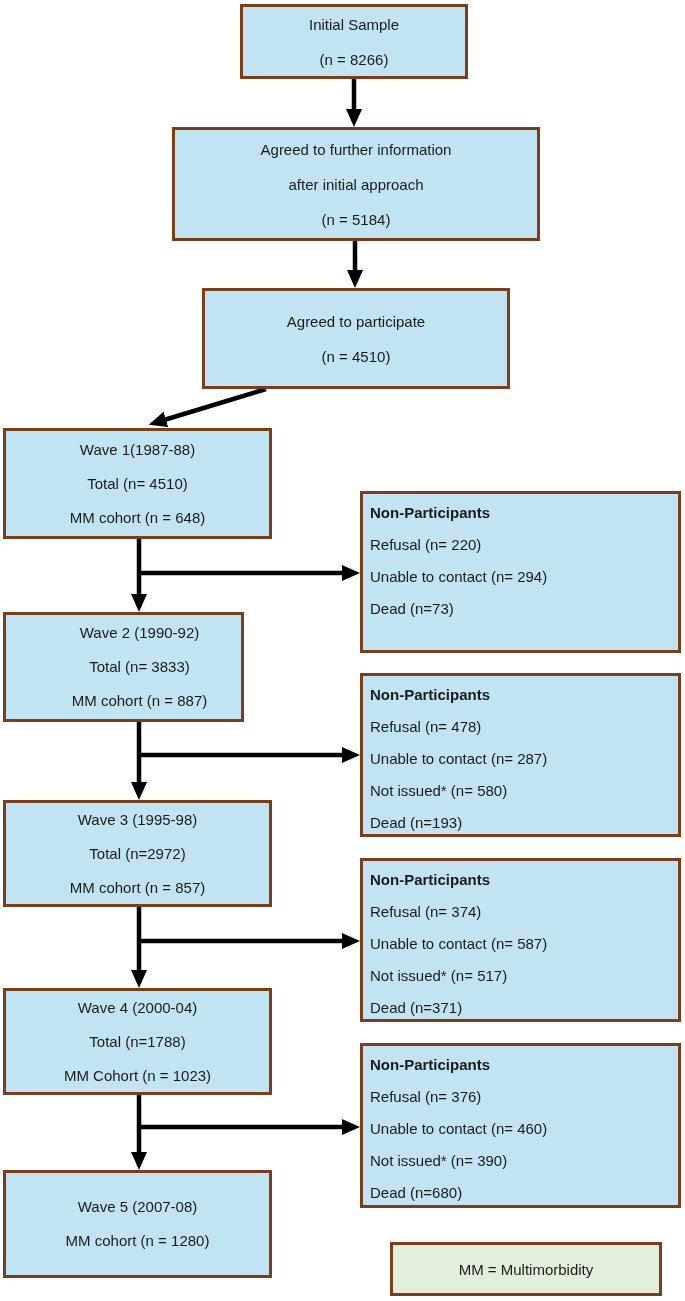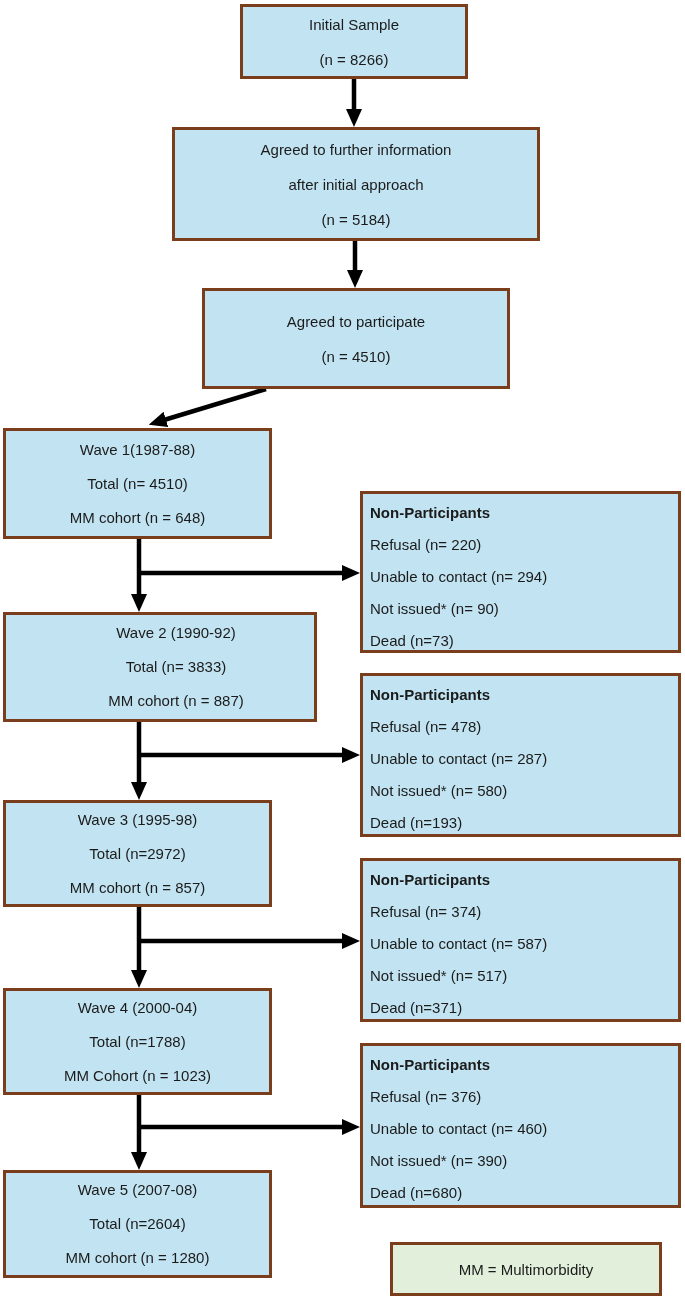--- a/index.html
+++ b/index.html
@@ -44,21 +44,21 @@
   .np .ln { line-height: 32px; }
   .legend {
     background: var(--legend-fill, #e2efda);
     border-color: var(--legend-border, #7a3e1d);
   }
   
   #b-initial { left: 240px; top: 4px;    width: 228px; height: 75px; }
   #b-info    { left: 172px; top: 127px;  width: 368px; height: 114px; }
   #b-part    { left: 202px; top: 288px;  width: 308px; height: 101px; }
   #b-w1      { left: 3px;   top: 428px;  width: 269px; height: 111px; }
-  #b-w2      { left: 3px;   top: 612px;  width: 314px; height: 110px; padding-left: 32px; }
+  #b-w2      { left: 3px;   top: 612px;  width: 241px; height: 110px; padding-left: 32px; }
   #b-w3      { left: 3px;   top: 800px;  width: 269px; height: 107px; }
   #b-w4      { left: 3px;   top: 988px;  width: 269px; height: 107px; }
   #b-w5      { left: 3px;   top: 1170px; width: 269px; height: 108px; }
   #b-np1     { left: 360px; top: 491px;  width: 321px; height: 162px; }
   #b-np2     { left: 360px; top: 673px;  width: 321px; height: 164px; }
   #b-np3     { left: 360px; top: 858px;  width: 321px; height: 164px; }
   #b-np4     { left: 360px; top: 1043px; width: 321px; height: 165px; }
   #b-legend  { left: 390px; top: 1242px; width: 272px; height: 54px; }
   .arrows line { stroke: var(--arrow-color, #000000); stroke-width: 4.5px; }
 </style>
@@ -127,21 +127,20 @@
   <div class="box wave" id="b-w1">
     <div class="ln">Wave 1(1987-88)</div>
     <div class="ln">Total (n= 4510)</div>
     <div class="ln">MM cohort (n = 648)</div>
   </div>
 
   <div class="box np" id="b-np1">
     <div class="title">Non-Participants</div>
     <div class="ln">Refusal (n= 220)</div>
     <div class="ln">Unable to contact (n= 294)</div>
-    <div class="ln">Not issued* (n= 90)</div>
     <div class="ln">Dead (n=73)</div>
   </div>
 
   <div class="box wave" id="b-w2">
     <div class="ln">Wave 2 (1990-92)</div>
     <div class="ln">Total (n= 3833)</div>
     <div class="ln">MM cohort (n = 887)</div>
   </div>
 
   <div class="box np" id="b-np2">
@@ -175,21 +174,20 @@
   <div class="box np" id="b-np4">
     <div class="title">Non-Participants</div>
     <div class="ln">Refusal (n= 376)</div>
     <div class="ln">Unable to contact (n= 460)</div>
     <div class="ln">Not issued* (n= 390)</div>
     <div class="ln">Dead (n=680)</div>
   </div>
 
   <div class="box wave" id="b-w5">
     <div class="ln">Wave 5 (2007-08)</div>
-    <div class="ln">Total (n=2604)</div>
     <div class="ln">MM cohort (n = 1280)</div>
   </div>
 
   <div class="box legend" id="b-legend">
     <div class="ln">MM = Multimorbidity</div>
   </div>
 
 </div>
 
 </body></html>

